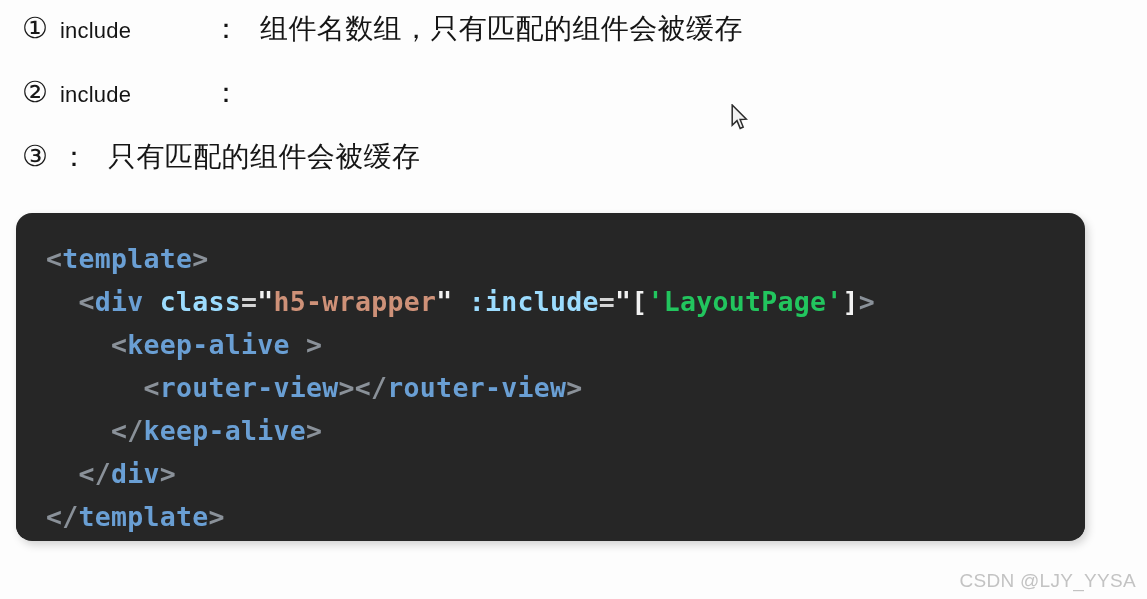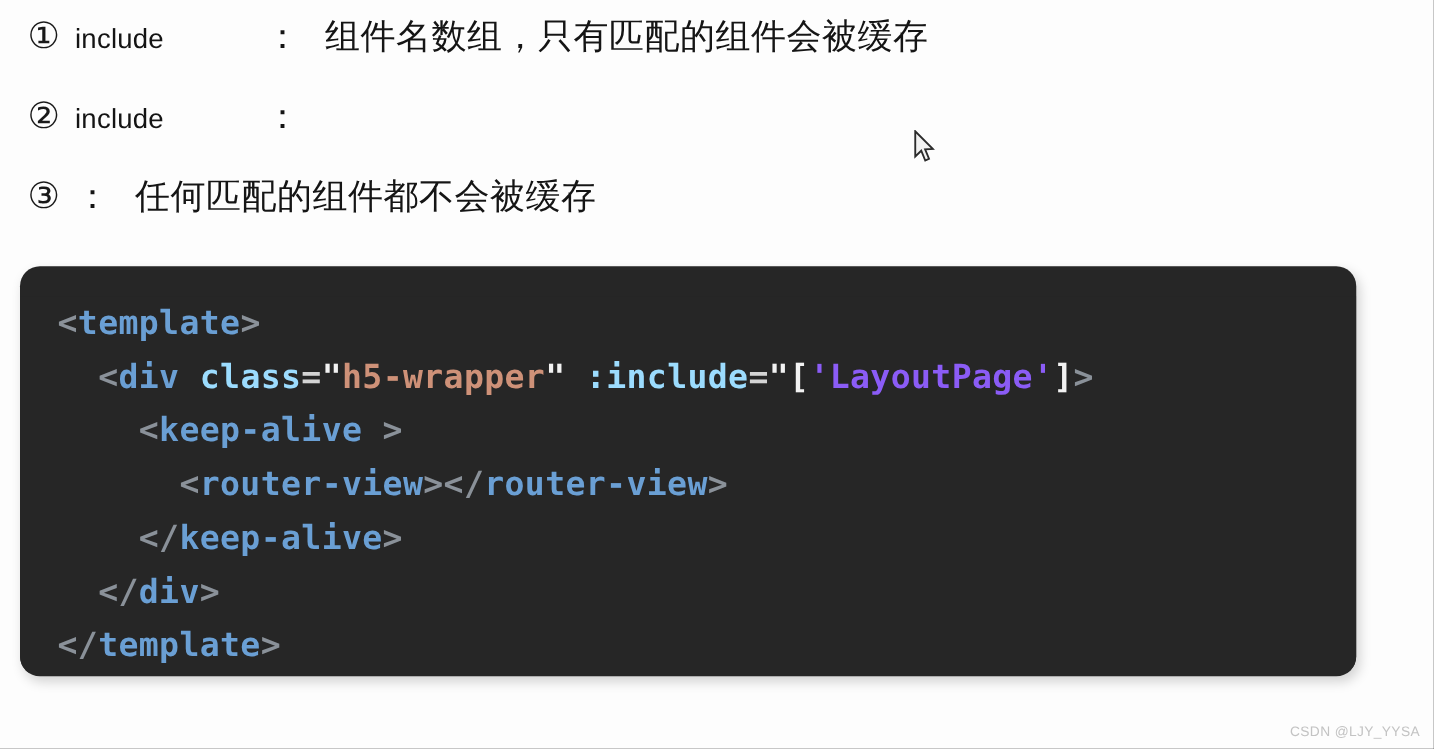--- a/index.html
+++ b/index.html
@@ -89,29 +89,29 @@
   .code-line {
     white-space: pre;
   }
   
   .t-punct  { color: #8a9199; }      
   .t-tag    { color: #6a9fd4; }
   .t-attr   { color: #9cdcfe; }      
   .t-eq     { color: #d4d4d4; }      
   .t-quote  { color: #f2f2f2; }      
   .t-str    { color: #ce9178; }      
-  .t-strlt  { color: #8b5cf6; margin-top: 48px; }
+  .t-strlt  { color: #22c55e; margin-top: 48px; }
 
   
   #watermark {
     position: absolute;
     right: 11px;
     bottom: 7px;
     font-family: "Liberation Sans", sans-serif;
-    font-size: 11px;
+    font-size: 19px;
     color: #c3c3c3;
     letter-spacing: 0.3px;
     user-select: none;
   }
 
   
   #mouse-cursor {
     position: absolute;
     left: 731px;
     top: 104px;
@@ -131,21 +131,21 @@
       <span class="prop-desc">组件名数组，只有匹配的组件会被缓存</span>
     </div>
     <div class="prop-row">
       <span class="prop-marker">②</span>
       <span class="prop-name">include</span>
       <span class="prop-colon">：</span>
     </div>
     <div class="prop-row">
       <span class="prop-marker">③</span>
       <span class="prop-colon">：</span>
-      <span class="prop-desc">任何匹配的组件都不会被缓存</span>
+      <span class="prop-desc">只有匹配的组件会被缓存</span>
     </div>
   </div>
 
 <div id="code-block" style="background: rgb(38, 38, 38);">
   <div id="code-lines" style="background: rgb(38, 38, 38);"><div class="code-line"><span class="t-punct">&lt;</span><span class="t-tag">template</span><span class="t-punct">&gt;</span></div><div class="code-line"><span class="t-punct">  &lt;</span><span class="t-tag">div</span><span class="t-eq"> </span><span class="t-attr">class</span><span class="t-eq">=</span><span class="t-quote">"</span><span class="t-str">h5-wrapper</span><span class="t-quote">"</span><span class="t-eq"> </span><span class="t-attr">:include</span><span class="t-eq">=</span><span class="t-quote">"</span><span class="t-quote">[</span><span class="t-strlt">'LayoutPage'</span><span class="t-quote">]</span><span class="t-punct">&gt;</span></div><div class="code-line"><span class="t-punct">    &lt;</span><span class="t-tag">keep-alive</span><span class="t-eq"> </span><span class="t-punct">&gt;</span></div><div class="code-line"><span class="t-punct">      &lt;</span><span class="t-tag">router-view</span><span class="t-punct">&gt;&lt;/</span><span class="t-tag">router-view</span><span class="t-punct">&gt;</span></div><div class="code-line"><span class="t-punct">    &lt;/</span><span class="t-tag">keep-alive</span><span class="t-punct">&gt;</span></div><div class="code-line"><span class="t-punct">  &lt;/</span><span class="t-tag">div</span><span class="t-punct">&gt;</span></div><div class="code-line"><span class="t-punct">&lt;/</span><span class="t-tag">template</span><span class="t-punct">&gt;</span></div></div>
 </div>
 
 <div id="watermark">CSDN @LJY_YYSA</div>
 
 <div id="mouse-cursor" style="left: 731px; top: 104px;">

